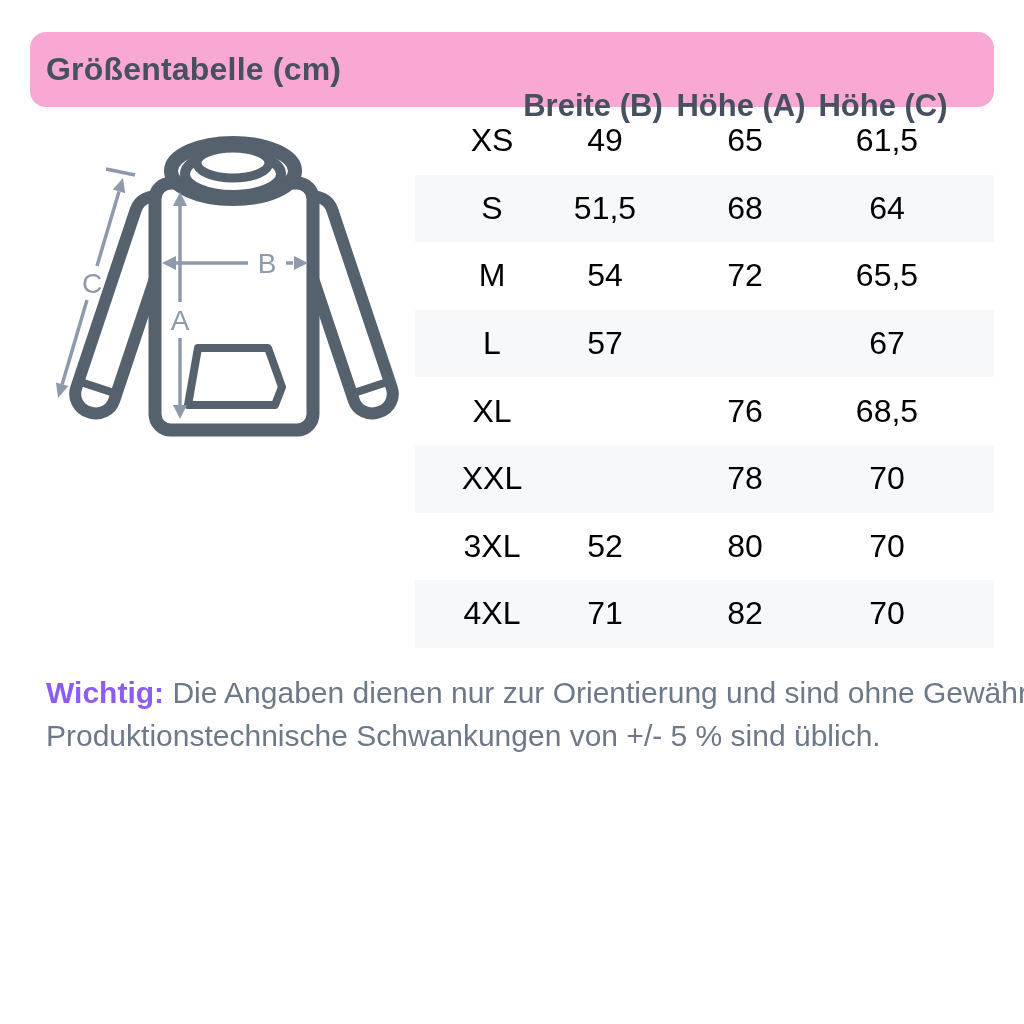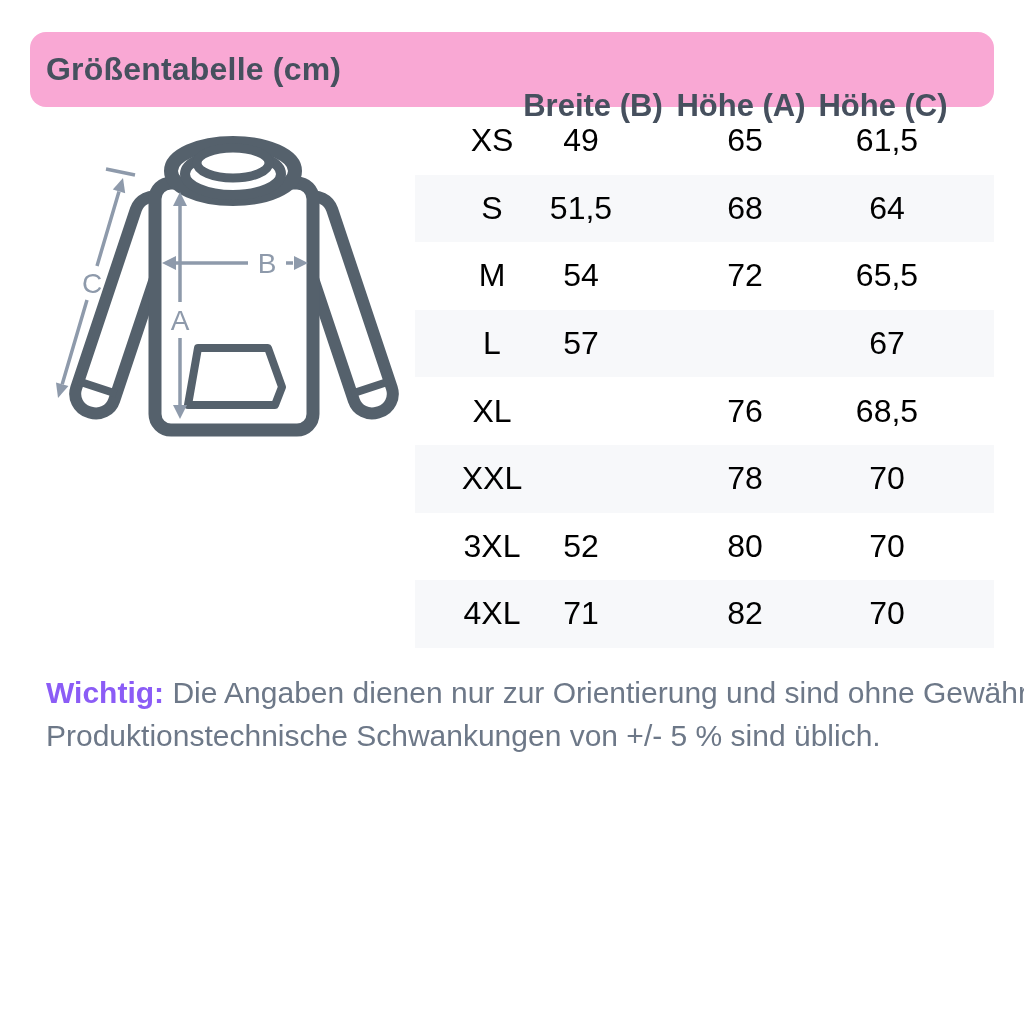--- a/index.html
+++ b/index.html
@@ -42,21 +42,21 @@
     position: relative; height: 67.6px;
   }
   .table-row.striped { background: #f7f8fa; }
   .cell {
     position: absolute; top: 0; height: 100%; width: 154px;
     display: flex; align-items: center; justify-content: center;
     font-size: 32px; color: #000000;
     white-space: nowrap;
   }
   .cell-size   { left: 0; }
-  .cell-breite { left: 89px; }
+  .cell-breite { left: 113px; }
   .cell-hoehe  { left: 253px; }
   .cell-aermel { left: 395px; }
 
   .hoodie-wrap {
     position: absolute; left: 40px; top: 122px;
     width: 370px; height: 340px;
   }
 
   .note {
     position: absolute; left: 46px; top: 671px; width: 940px;

